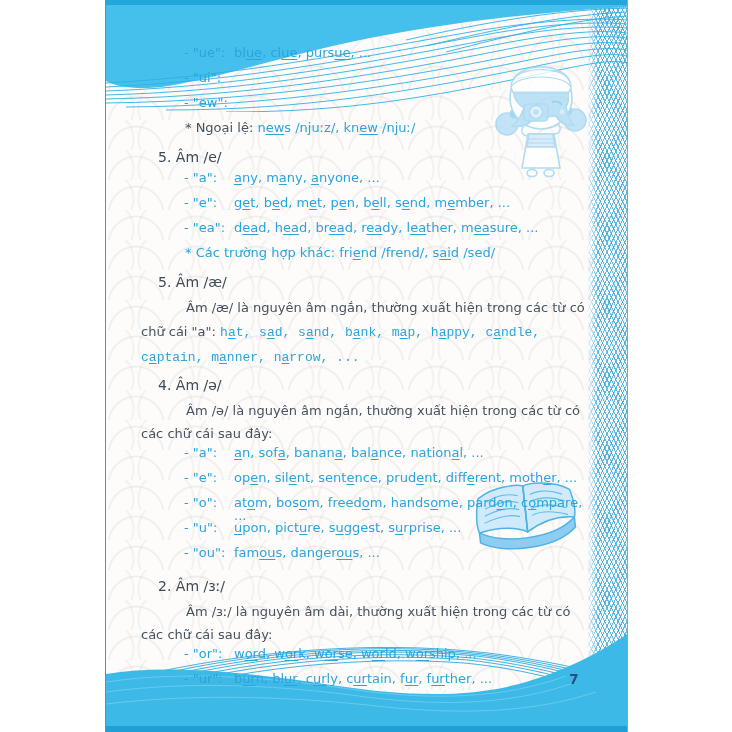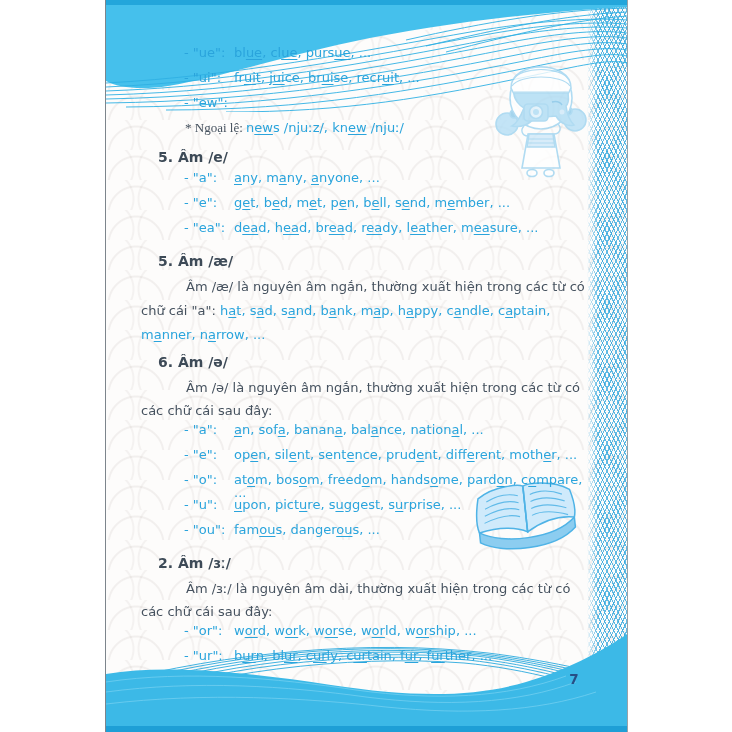--- a/index.html
+++ b/index.html
@@ -40,26 +40,26 @@
   .girl{left:388px;top:44px;width:94px;height:136px;opacity:.8;}
   .book{left:362px;top:472px;width:116px;height:88px;}
   .content{
     position:absolute;left:35px;top:46px;width:452px;
     font-size:13px;line-height:1;color:var(--dark);
   }
   .row{display:flex;height:25px;margin-left:43px;color:var(--blue);align-items:flex-start;}
   .row .label{flex:0 0 50px;}
   .row .words{flex:1;}
   .note{height:21px;margin-left:44px;}
-  .note .dark{color:var(--dark);font-family:Liberation Serif, serif;}
+  .note .dark{color:var(--dark);}
   .note .blue{color:var(--blue);}
-  .heading{margin:8px 0 2px 17px;height:19px;font-weight:bold;font-size:14px;color:#3d4a57;}
+  .heading{margin:8px 0 2px 17px;height:19px;font-weight:normal;font-size:14px;color:#3d4a57;}
   .intro{line-height:23px;margin-bottom:1px;text-indent:45px;color:var(--dark);}
   .intro-flow{line-height:24px;margin-bottom:1px;text-indent:45px;color:var(--dark);}
-  .intro-flow .blue{color:var(--blue);}
+  .intro-flow .blue{color:var(--blue);font-family:Liberation Mono, monospace;}
   .u{text-decoration:underline;text-underline-offset:2px;text-decoration-thickness:1px;}
   .page-number{
     position:absolute;left:458px;top:671px;width:20px;text-align:center;
     font-size:13.5px;font-weight:bold;color:#274f86;
   }
 </style>
 </head>
 <body>
 
 <div class="page">
@@ -149,42 +149,42 @@
     </g>
   </svg>
 
   <div class="content" id="content">
       <div class="row">
         <span class="label">- "ue":</span>
         <span class="words">bl<span class="u">ue</span>, cl<span class="u">ue</span>, purs<span class="u">ue</span>, ...</span>
       </div>
       <div class="row">
         <span class="label">- "ui":</span>
-        <span class="words">fr<span class="u">ui</span>t, j<span class="u">ui</span>ce, br<span class="u">ui</span>se, recr<span class="u">ui</span>t, ...</span>
       </div>
       <div class="row">
         <span class="label">- "ew":</span>
       </div>
       <div class="note"><span class="dark">* Ngoại lệ: </span><span class="blue">n<span class="u">ew</span>s /njuːz/, kn<span class="u">ew</span> /njuː/</span></div>
       <div class="heading">5. Âm /e/</div>
       <div class="row">
         <span class="label">- "a":</span>
         <span class="words"><span class="u">a</span>ny, m<span class="u">a</span>ny, <span class="u">a</span>nyone, ...</span>
       </div>
       <div class="row">
         <span class="label">- "e":</span>
         <span class="words">g<span class="u">e</span>t, b<span class="u">e</span>d, m<span class="u">e</span>t, p<span class="u">e</span>n, b<span class="u">e</span>ll, s<span class="u">e</span>nd, m<span class="u">e</span>mber, ...</span>
       </div>
       <div class="row">
         <span class="label">- "ea":</span>
         <span class="words">d<span class="u">ea</span>d, h<span class="u">ea</span>d, br<span class="u">ea</span>d, r<span class="u">ea</span>dy, l<span class="u">ea</span>ther, m<span class="u">ea</span>sure, ...</span>
       </div>
+      <div class="note"><span class="blue">* Các trường hợp khác: fri<span class="u">e</span>nd /frend/, s<span class="u">ai</span>d /sed/</span></div>
       <div class="heading">5. Âm /æ/</div>
       <div class="intro-flow"><span class="dark">Âm /æ/ là nguyên âm ngắn, thường xuất hiện trong các từ có chữ cái "a": </span><span class="blue">h<span class="u">a</span>t, s<span class="u">a</span>d, s<span class="u">a</span>nd, b<span class="u">a</span>nk, m<span class="u">a</span>p, h<span class="u">a</span>ppy, c<span class="u">a</span>ndle, c<span class="u">a</span>ptain, m<span class="u">a</span>nner, n<span class="u">a</span>rrow, ...</span></div>
-      <div class="heading">6. Âm /ə/</div>
+      <div class="heading">4. Âm /ə/</div>
       <div class="intro">Âm /ə/ là nguyên âm ngắn, thường xuất hiện trong các từ có các chữ cái sau đây:</div>
       <div class="row">
         <span class="label">- "a":</span>
         <span class="words"><span class="u">a</span>n, sof<span class="u">a</span>, banan<span class="u">a</span>, bal<span class="u">a</span>nce, nation<span class="u">a</span>l, ...</span>
       </div>
       <div class="row">
         <span class="label">- "e":</span>
         <span class="words">op<span class="u">e</span>n, sil<span class="u">e</span>nt, sent<span class="u">e</span>nce, prud<span class="u">e</span>nt, diff<span class="u">e</span>rent, moth<span class="u">e</span>r, ...</span>
       </div>
       <div class="row">

